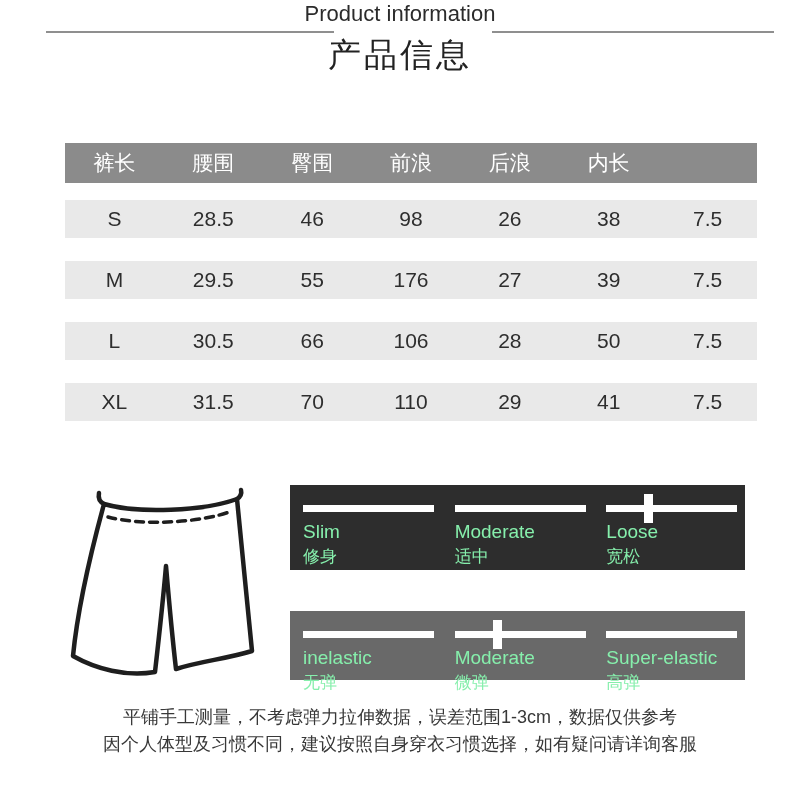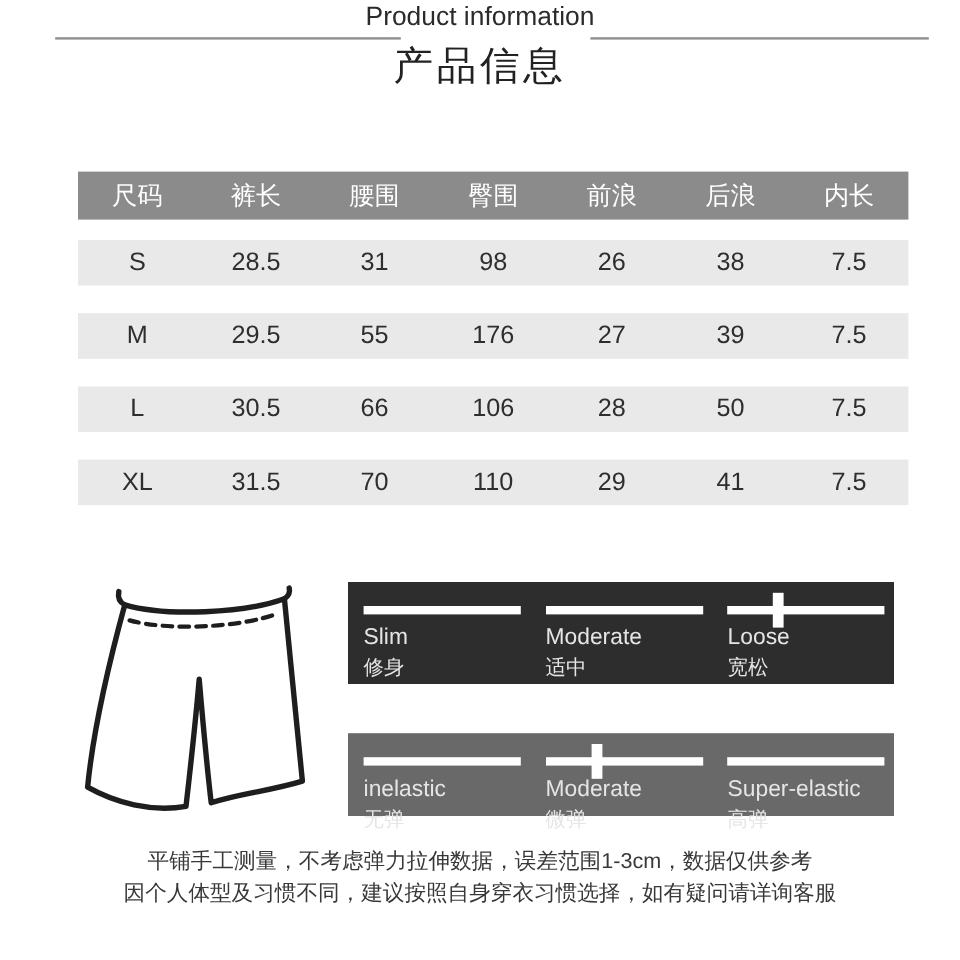--- a/index.html
+++ b/index.html
@@ -20,21 +20,21 @@
   .trow { display:grid; grid-template-columns:repeat(7,1fr); align-items:center;
           text-align:center; }
   .thead { background:#8b8b8b; color:#ffffff; height:40px; font-size:21px; }
   .tdata { background:#e9e9e9; color:#2e2e2e; height:38px; font-size:21px; margin-top:23px; }
   .tdata-first { margin-top:17px; }
 
   
   .shorts { position:absolute; left:66px; top:487px; }
 
   
-  .panel { position:absolute; left:290px; width:455px; color:#e5e5e5;
+  .panel { position:absolute; left:290px; width:455px; color:#86efac;
            display:grid; grid-template-columns:repeat(3,1fr); }
   .panel-fit     { top:485px; height:85px; background:#2d2d2d; }
   .panel-elastic { top:611px; height:69px; background:#696969; }
   .opt { position:relative; padding:20px 0 0 13px; box-sizing:border-box; }
   .bar { position:relative; width:131px; height:7px; background:#ffffff; }
   .marker { position:absolute; left:38px; top:-11px; width:9px; height:29px; background:#ffffff; }
   .opt-en { margin-top:9px; font-size:19px; line-height:21px; }
   .opt-zh { margin-top:5px; font-size:17px; line-height:19px; }
 
   
@@ -46,33 +46,32 @@
 
 <div class="page">
 
   <div class="title-en">Product information</div>
   <div class="divider divider-left"></div>
   <div class="divider divider-right"></div>
   <div class="title-zh">产品信息</div>
 
   <div class="size-table">
     <div class="trow thead">
-      <span>尺码</span>
       <span>裤长</span>
       <span>腰围</span>
       <span>臀围</span>
       <span>前浪</span>
       <span>后浪</span>
       <span>内长</span>
     </div>
 
     <div class="trow tdata tdata-first">
       <span>S</span>
       <span>28.5</span>
-      <span>31</span>
+      <span>46</span>
       <span>98</span>
       <span>26</span>
       <span>38</span>
       <span>7.5</span>
     </div>
 
     <div class="trow tdata">
       <span>M</span>
       <span>29.5</span>
       <span>55</span>

